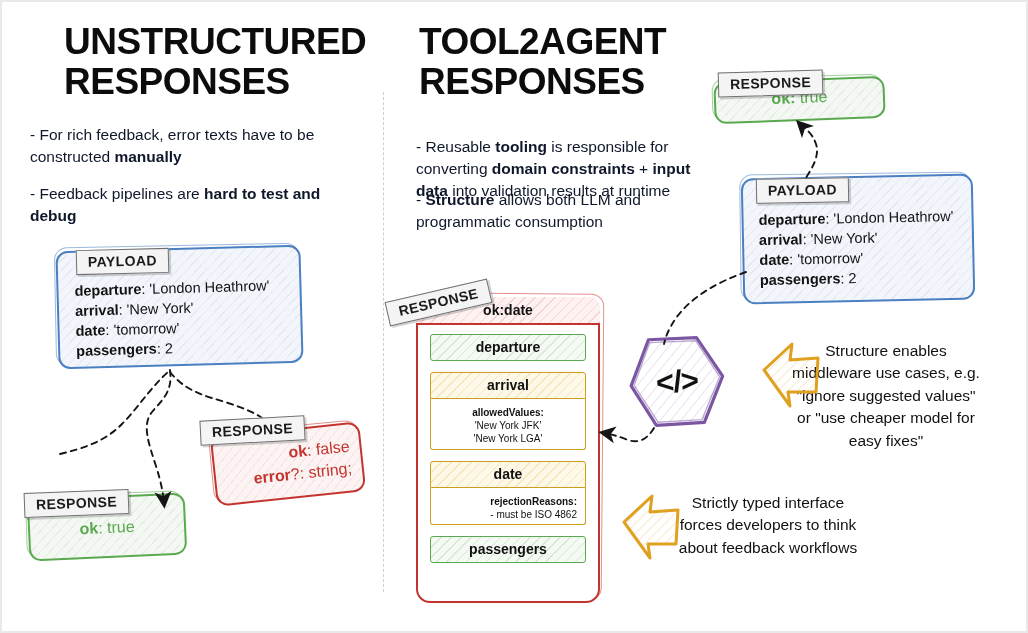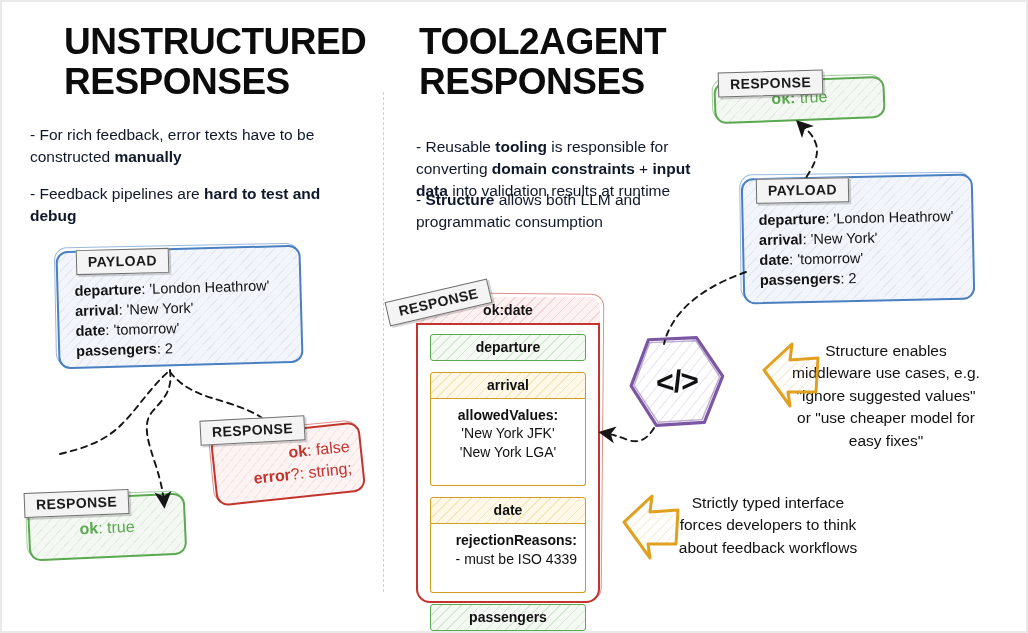--- a/index.html
+++ b/index.html
@@ -109,22 +109,22 @@
     border-radius:11px 11px 0 0;
   }
   .fields{padding:9px 14px 0;}
   .fld{margin-bottom:11px;position:relative;}
   .fld .hdr{
     box-sizing:border-box;text-align:center;font-weight:700;font-size:14px;
     padding:4px 0 5px;border:1.8px solid currentColor;border-radius:3px;
   }
   .fld .sub{
     box-sizing:border-box;border:1.8px solid currentColor;border-top:none;
-    background:#fff;color:#111;padding:7px 8px 24px;
-    font-size:14px;line-height:1.32;text-align:center;
+    background:#fff;color:#111;padding:7px 8px 3px;
+    font-size:10px;line-height:1.32;text-align:center;
   }
   .fld .sub.left{text-align:right;}
   .fld .sub b{font-weight:700;}
   .g{color:#5aa84f;}
   .g .hdr{color:#111;background-color:#f4f9f3;
     background-image:repeating-linear-gradient(135deg,
       rgba(90,168,79,.20) 0px, rgba(90,168,79,.20) 1px,
       rgba(255,255,255,0) 1px, rgba(255,255,255,0) 7px);
     border-color:#5aa84f;}
   .y{color:#d9a521;}
@@ -271,21 +271,21 @@
             <b>allowedValues:</b><br>
             <span>'New York JFK'</span><br>
             <span>'New York LGA'</span>
           </div>
         </div>
 
         <div class="fld y">
           <div class="hdr">date</div>
           <div class="sub left">
             <b>rejectionReasons:</b><br>
-            <span>- must be ISO 4339</span>
+            <span>- must be ISO 4862</span>
           </div>
         </div>
 
         <div class="fld g">
           <div class="hdr">passengers</div>
         </div>
 
       </div>
     </div>
   </div>

